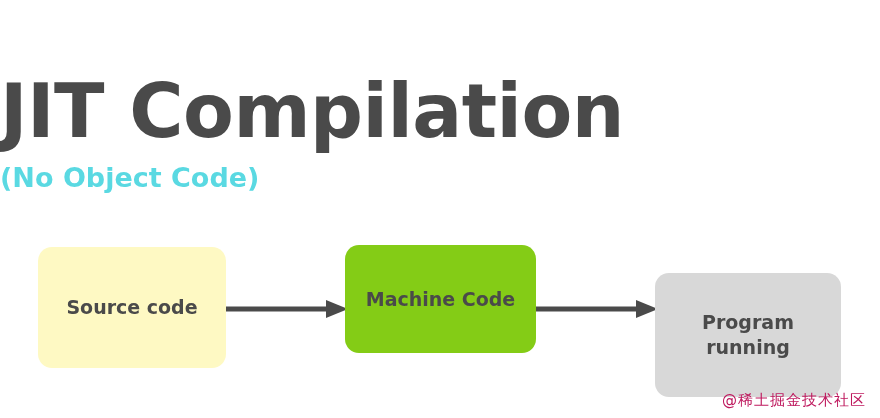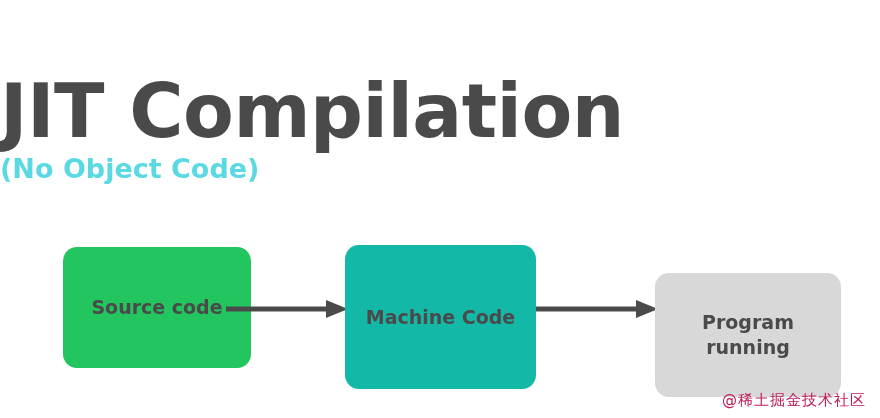--- a/index.html
+++ b/index.html
@@ -28,21 +28,21 @@
   }
   #page-title {
     font-size: 74px;
     line-height: 78px;
     font-weight: bold;
     color: #4a4a4a;
     letter-spacing: -0.5px;
     white-space: nowrap;
   }
   #page-subtitle {
-    margin-top: 4px;
+    margin-top: 13px;
     font-size: 27px;
     line-height: 30px;
     font-weight: bold;
     color: #5ad9e2;
     letter-spacing: 0px;
     white-space: nowrap;
   }
 
   
   #flow {
@@ -69,29 +69,28 @@
     color: #4a4a4a;
     padding: 0 8px;
     white-space: pre-line;
   }
 
   #node-source {
     left: 38px;
     top: 247px;
     width: 188px;
     height: 121px;
-    background: #22c55e;
-    margin-left: 25px;
+    background: #fef9c3;
   }
   #node-machine {
     left: 345px;
     top: 245px;
     width: 191px;
-    height: 144px;
-    background: #14b8a6;
+    height: 108px;
+    background: #84cc16;
   }
   #node-program {
     left: 655px;
     top: 245px;
     width: 186px;
     height: 124px;
     background: #d8d8d8;
     margin-top: 28px;
   }
 

